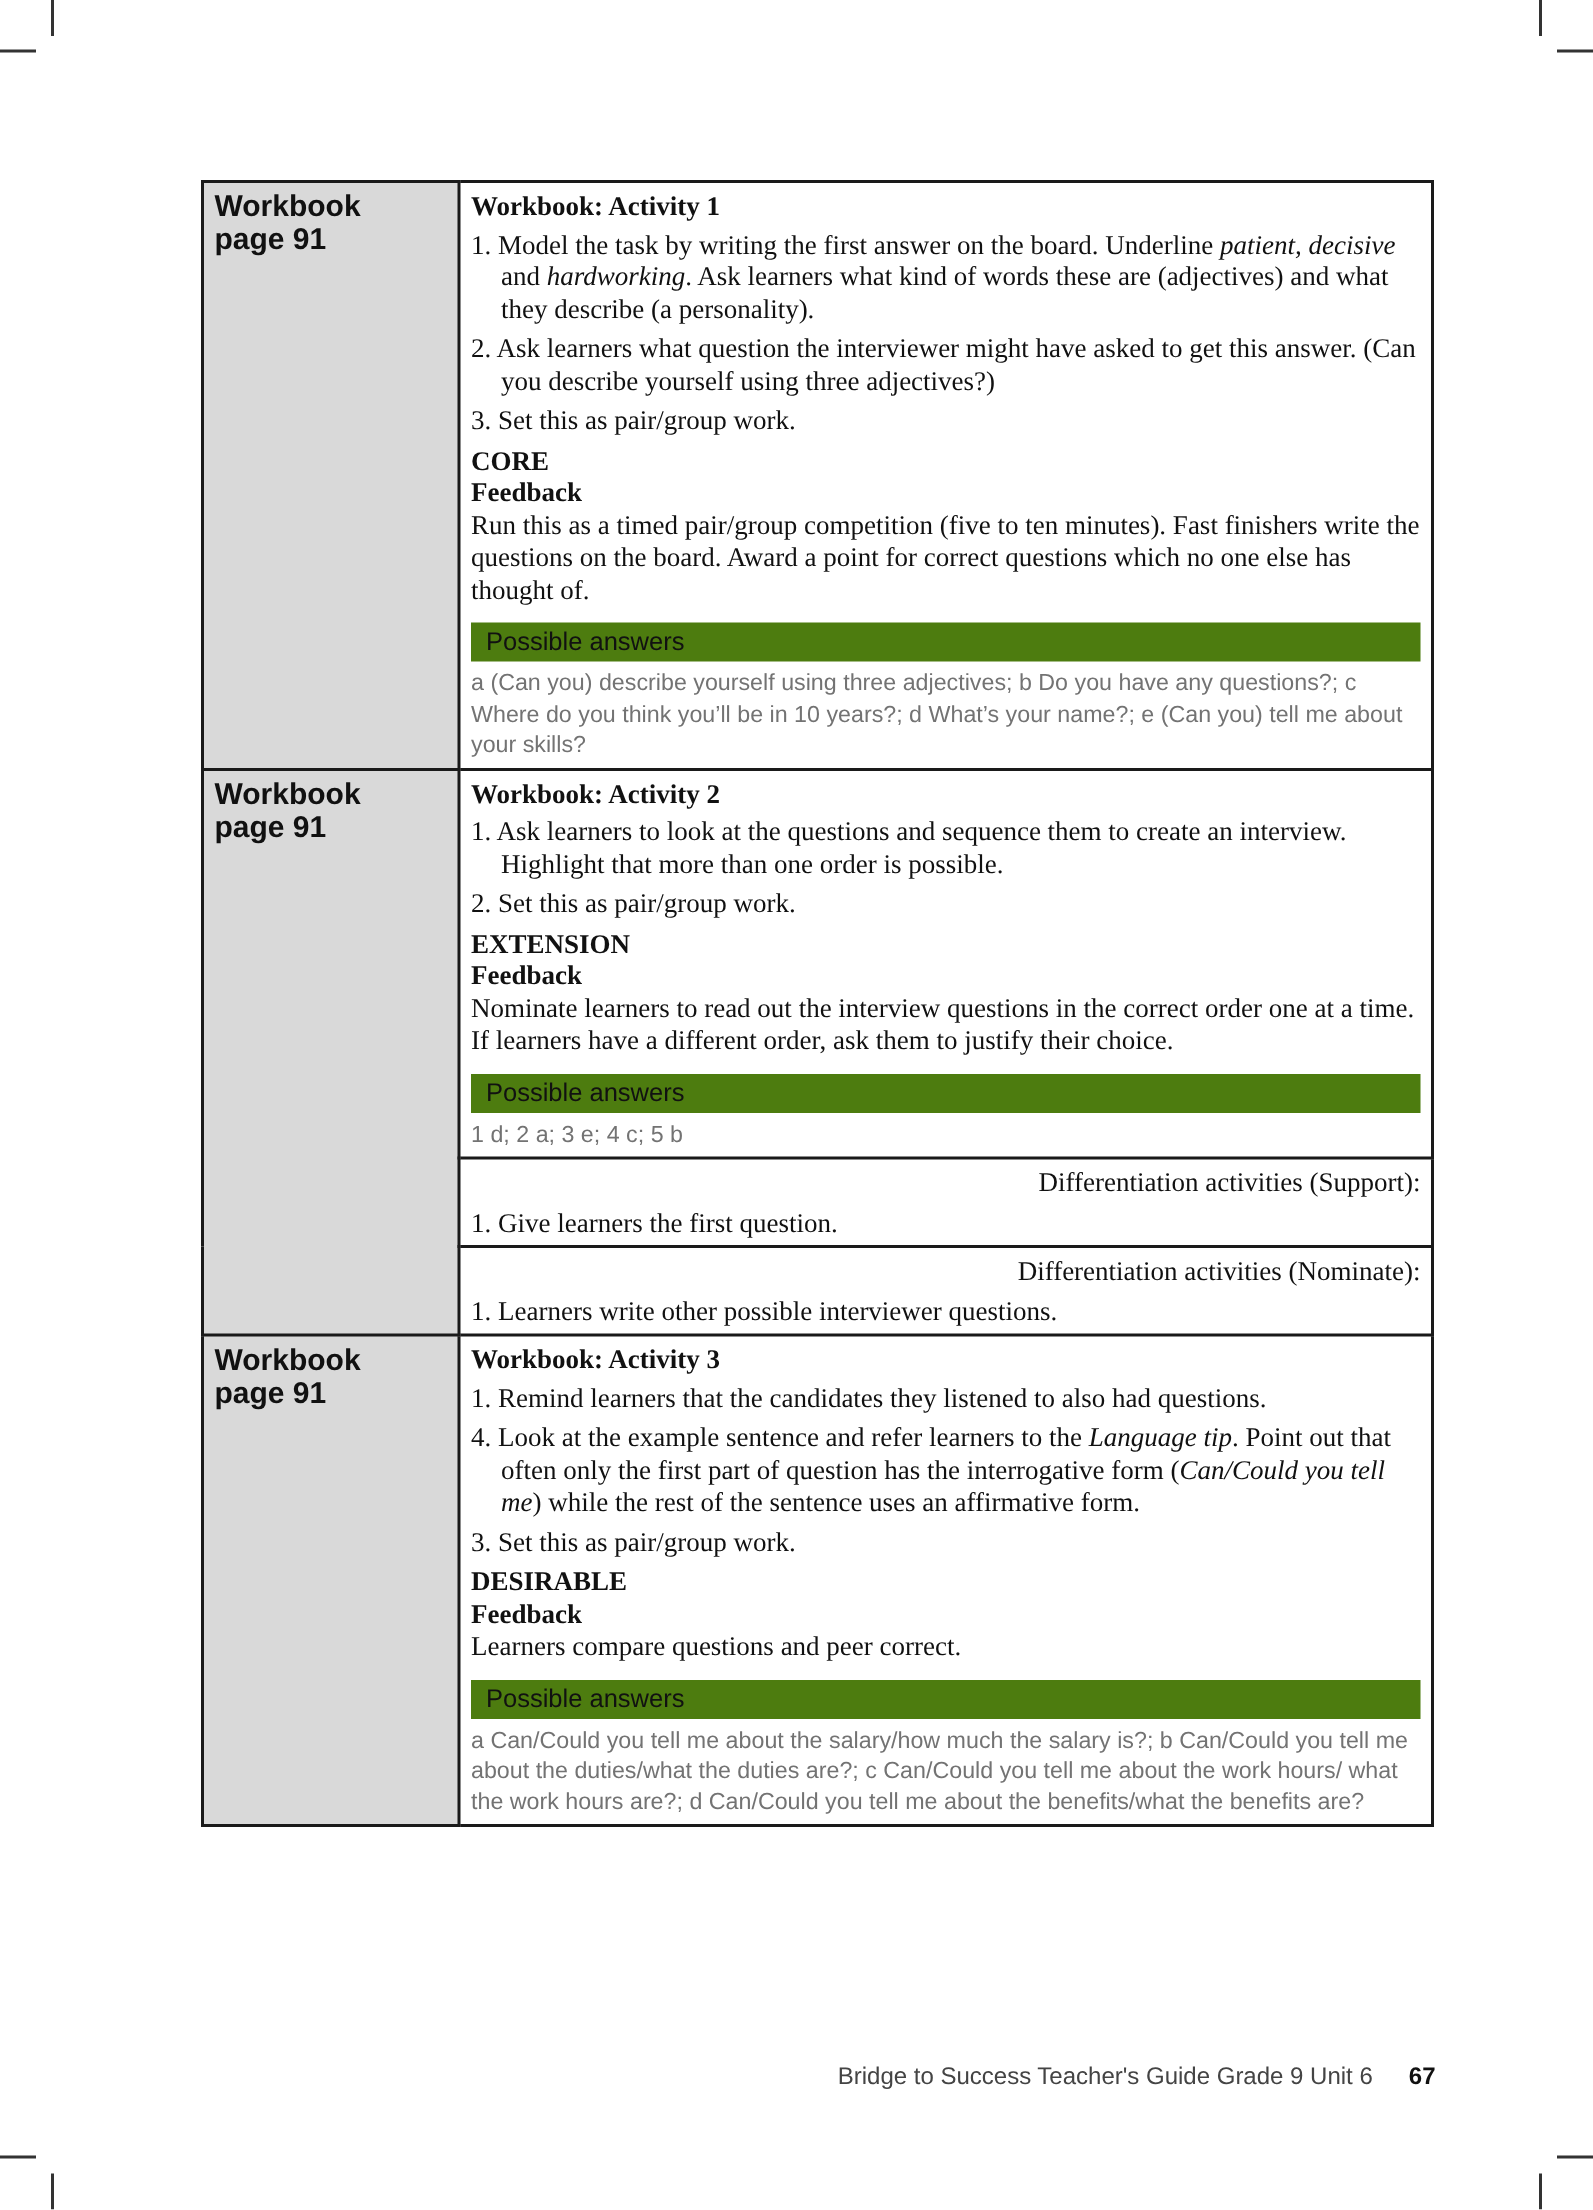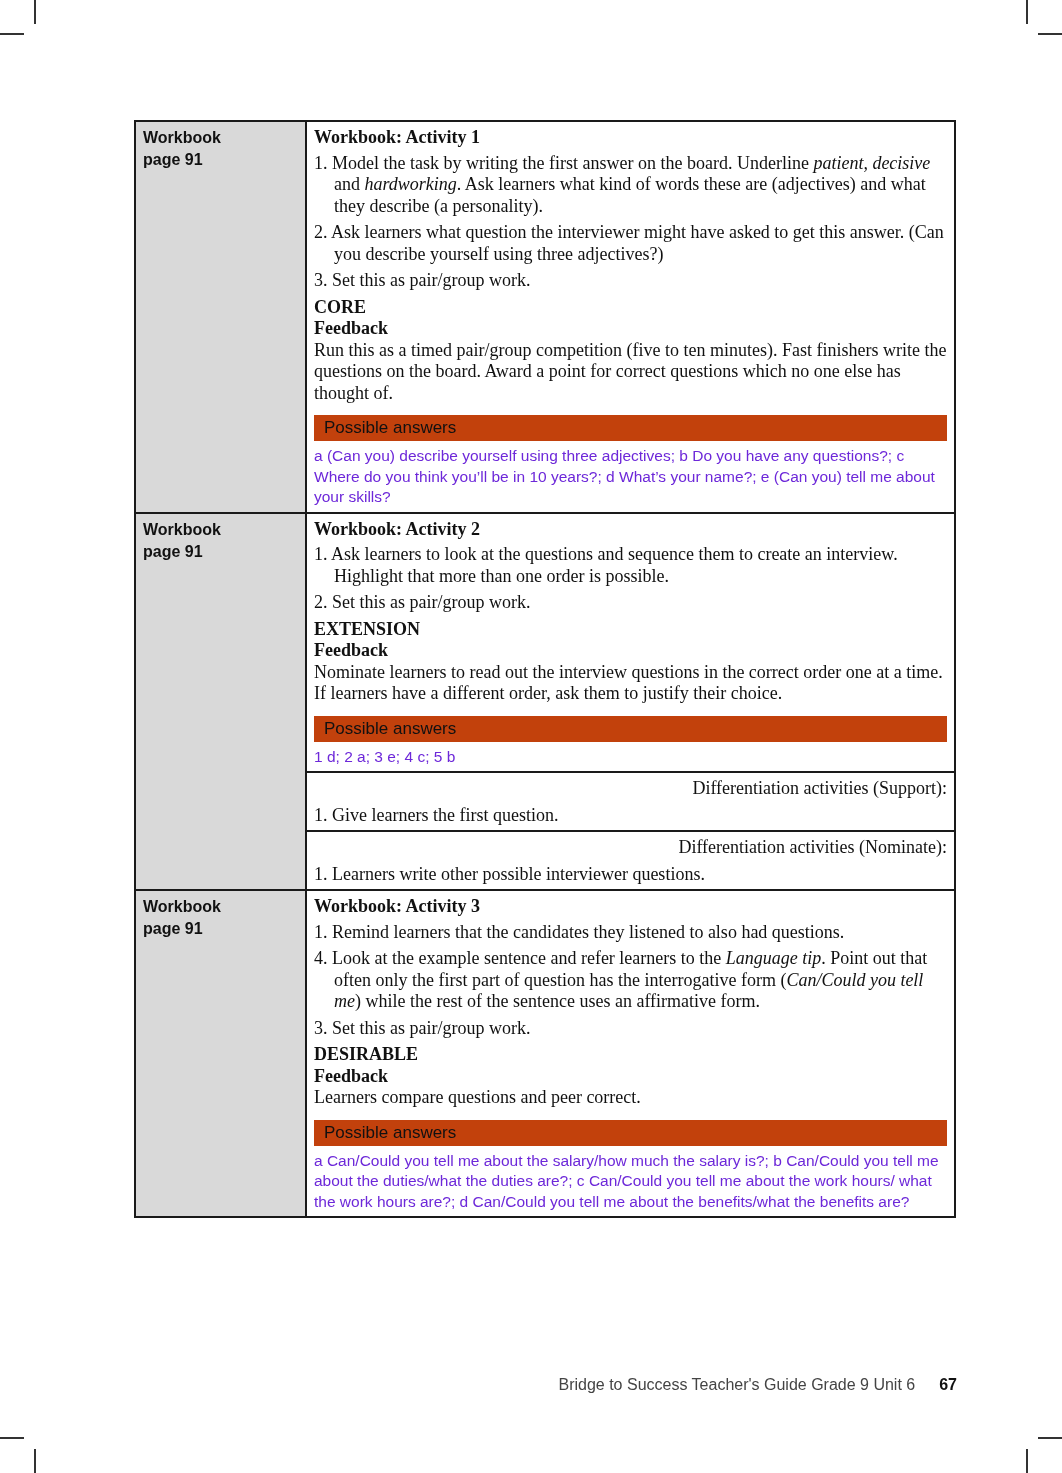--- a/index.html
+++ b/index.html
@@ -9,39 +9,39 @@
     .crop.h { height: 2px; width: 24px; }
 
     .lesson-table {
       position: absolute; left: 134px; top: 120px; width: 822px;
       border-collapse: collapse; table-layout: fixed;
     }
     .lesson-table td { border: 2px solid #1a1a1a; vertical-align: top; padding: 0; }
     .lesson-table td.ref {
       width: 155px; background: #d9d9d9;
       font-family: "Liberation Sans", sans-serif; font-weight: bold;
-      font-size: 16px; line-height: 22px; color: #111; padding: 5px 7px;
+      font-size: 20px; line-height: 22px; color: #111; padding: 5px 7px;
     }
     .lesson-table td.content {
       font-family: "Liberation Serif", serif; font-size: 18px; line-height: 21.5px;
       color: #111; padding: 5px 7px 4px 7px;
     }
     .act-title { font-weight: bold; margin-bottom: 4px; }
     ol.steps { list-style: none; margin: 0; padding: 0; }
     ol.steps li { padding-left: 20px; text-indent: -20px; margin-bottom: 5px; }
     .tag { font-weight: bold; margin-top: 2px; }
     .fb-label { font-weight: bold; }
     .fb-text { margin-bottom: 11px; }
     .pa-bar {
-      background: #c2410c; font-family: "Liberation Sans", sans-serif;
+      background: #4d7c0f; font-family: "Liberation Sans", sans-serif;
       font-size: 17px; line-height: 26px; padding: 0 10px; color: #111; margin-bottom: 5px;
     }
     .pa-text {
       font-family: "Liberation Sans", sans-serif; font-size: 15.5px;
-      line-height: 20.5px; color: #6d28d9; margin-left: -7px; margin-right: -7px; padding: 0 0 0 0;
+      line-height: 20.5px; color: #737373; margin-left: -7px; margin-right: -7px; padding: 0 0 0 0;
     }
     .pa-text span { display: block; }
     .diff-title { font-weight: normal; margin-bottom: 5px; text-align: right; }
     .footer {
       position: absolute; top: 1376px; right: 105px;
       font-family: "Liberation Sans", sans-serif; font-size: 16px; color: #444;
     }
     .footer .book { }
     .footer .pg { color: #111; font-weight: bold; margin-left: 24px; }
     i { font-style: italic; }

